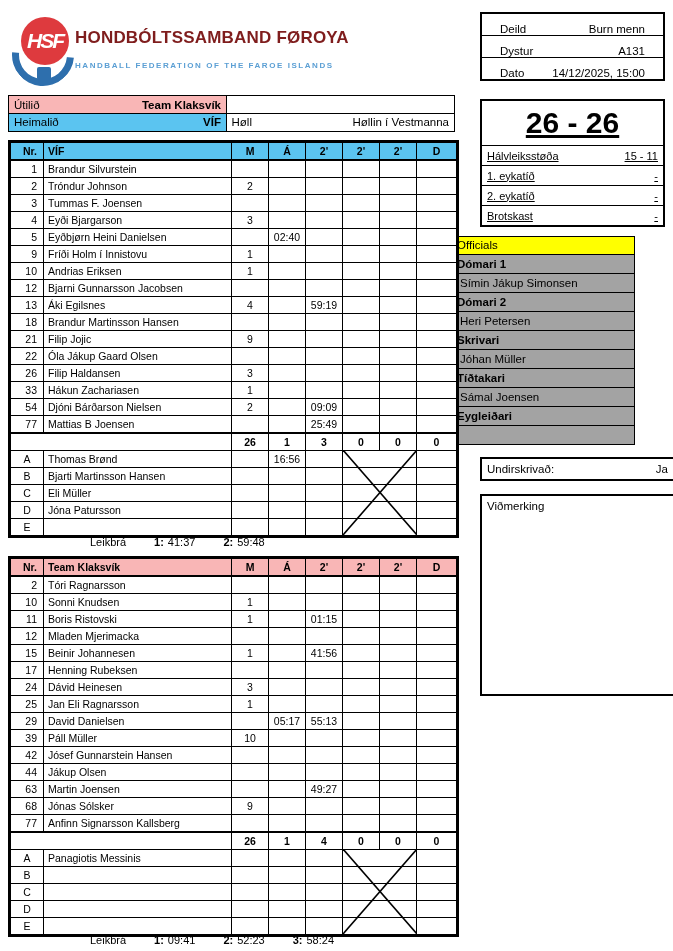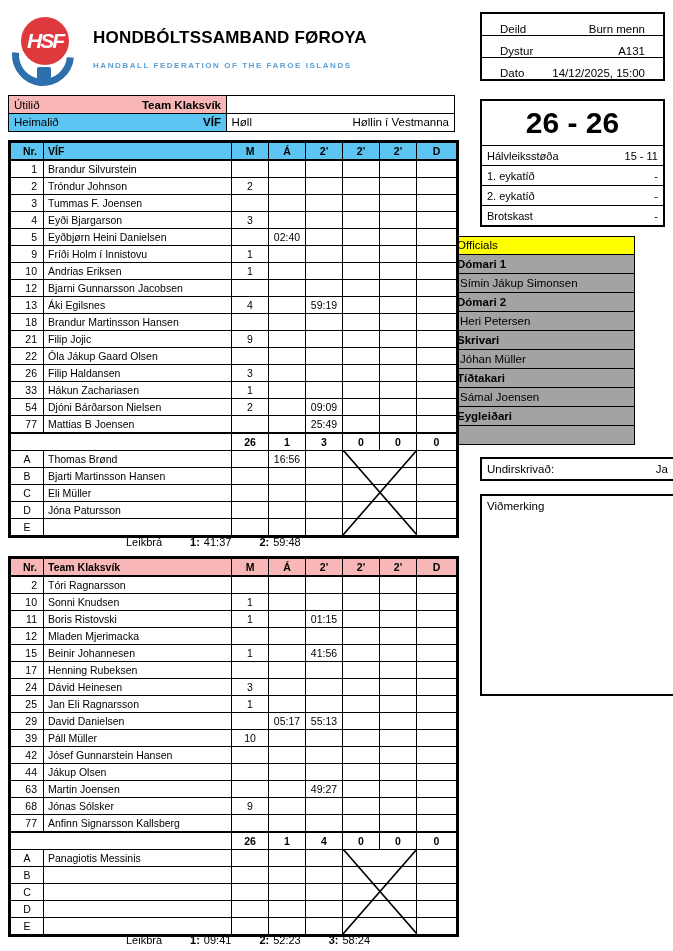--- a/index.html
+++ b/index.html
@@ -4,30 +4,30 @@
 <style>
   html,body{margin:0;padding:0;}
   body{
     width:673px;height:951px;position:relative;background:#ffffff;color:#000;
     font-family:"Liberation Sans",sans-serif;font-size:11px;
     -webkit-font-smoothing:antialiased;
   }
   .abs{position:absolute;}
 
   
-  .logo{left:12px;top:16px;display:flex;gap:19px;align-items:center;}
+  .logo{left:12px;top:16px;display:flex;gap:1px;align-items:center;}
   .badge{position:relative;width:62px;height:66px;}
   .crescent{position:absolute;left:0;top:8px;width:48px;height:48px;border-radius:50%;
     border:7px solid #2E6FAD;border-top-color:transparent;border-right-color:transparent;
     transform:rotate(-40deg);}
   .ball{position:absolute;left:9px;top:1px;width:48px;height:48px;border-radius:50%;
     background:#DE3A3E;display:flex;align-items:center;justify-content:center;}
   .ball span{color:#fff;font-weight:bold;font-style:italic;font-size:21px;letter-spacing:-2px;}
   .stand{position:absolute;left:25px;bottom:2px;width:14px;height:13px;background:#2E6FAD;border-radius:2px;}
-  .logo-title{font-size:17px;font-weight:bold;color:#000000;letter-spacing:0.2px;}
+  .logo-title{font-size:17px;font-weight:bold;color:#7f1d1d;letter-spacing:0.2px;}
   .logo-subtitle{font-size:8px;font-weight:bold;color:#5B9FD4;letter-spacing:1.55px;margin-top:13px;}
 
   
   .match-info{left:480px;top:12px;width:181px;border:2px solid #000;background:#fff;}
   .mi-row{display:flex;justify-content:space-between;align-items:flex-end;height:21px;
     padding:0 18px;font-size:11.5px;border-top:1.5px solid #000;}
   .mi-row:first-child{border-top:none;}
 
   
   .team-header{left:8px;top:95px;width:447px;font-size:11.5px;}
@@ -35,21 +35,21 @@
   .th-row + .th-row{margin-top:-1.5px;}
   .th-left{width:207px;border:1.5px solid #000;display:flex;justify-content:space-between;
     align-items:center;padding:0 5px;}
   .th-right{flex:1;border:1.5px solid #000;margin-left:-1.5px;display:flex;
     justify-content:space-between;align-items:center;padding:0 5px;background:#fff;}
   .bg-home{background:#5BC4F0;}
   .bg-away{background:#F9B6B6;}
   .th-val{font-weight:bold;}
 
   
-  .score-box{left:480px;top:99px;width:181px;border:2.5px solid #000;background:#fff;}
+  .score-box{left:480px;top:99px;width:181px;border:2.5px solid #000;background:#fff;text-decoration:underline;}
   .score-big{height:44px;line-height:44px;text-align:center;font-size:30px;font-weight:bold;}
   .score-row{border-top:1.5px solid #000;height:19px;display:flex;justify-content:space-between;
     align-items:center;padding:0 5px;font-size:11px;}
 
   
   .officials{left:452px;top:236px;width:181px;border:1.5px solid #000;background:#a3a3a3;font-size:11.5px;}
   .off-title{background:#FFFF00;height:17px;line-height:17px;padding:0 4px;}
   .off-role{border-top:1.5px solid #000;font-weight:bold;height:18px;line-height:18px;padding:0 4px;}
   .off-name{border-top:1px solid #000;height:18px;line-height:18px;padding:0 7px;}
 
@@ -74,21 +74,21 @@
   .tblock td.nm, .tblock th.nm{text-align:left;padding-left:4px;}
   .totals td{font-weight:bold;border-top:2px solid #000;}
   .staff td.nr{text-align:center;padding-right:0;}
   .xmark{position:absolute;left:333px;bottom:1px;width:74px;height:85px;pointer-events:none;}
   .xmark svg{display:block;width:100%;height:100%;}
 
   
   .leikbra{position:absolute;left:8px;width:447px;font-size:11px;}
   #home-leikbra{top:536px;}
   #away-leikbra{top:934px;}
-  .lb-line{margin-left:112px;border-bottom:1.5px solid #000;display:flex;gap:28px;
+  .lb-line{margin-left:76px;border-bottom:1.5px solid #000;display:flex;gap:28px;
     padding:0 6px 11px 6px;align-items:center;}
   .lb-num{font-weight:bold;margin-right:4px;}
 </style>
 </head>
 <body>
 
 <div class="abs logo">
   <div class="badge">
     <div class="crescent"></div>
     <div class="ball">

